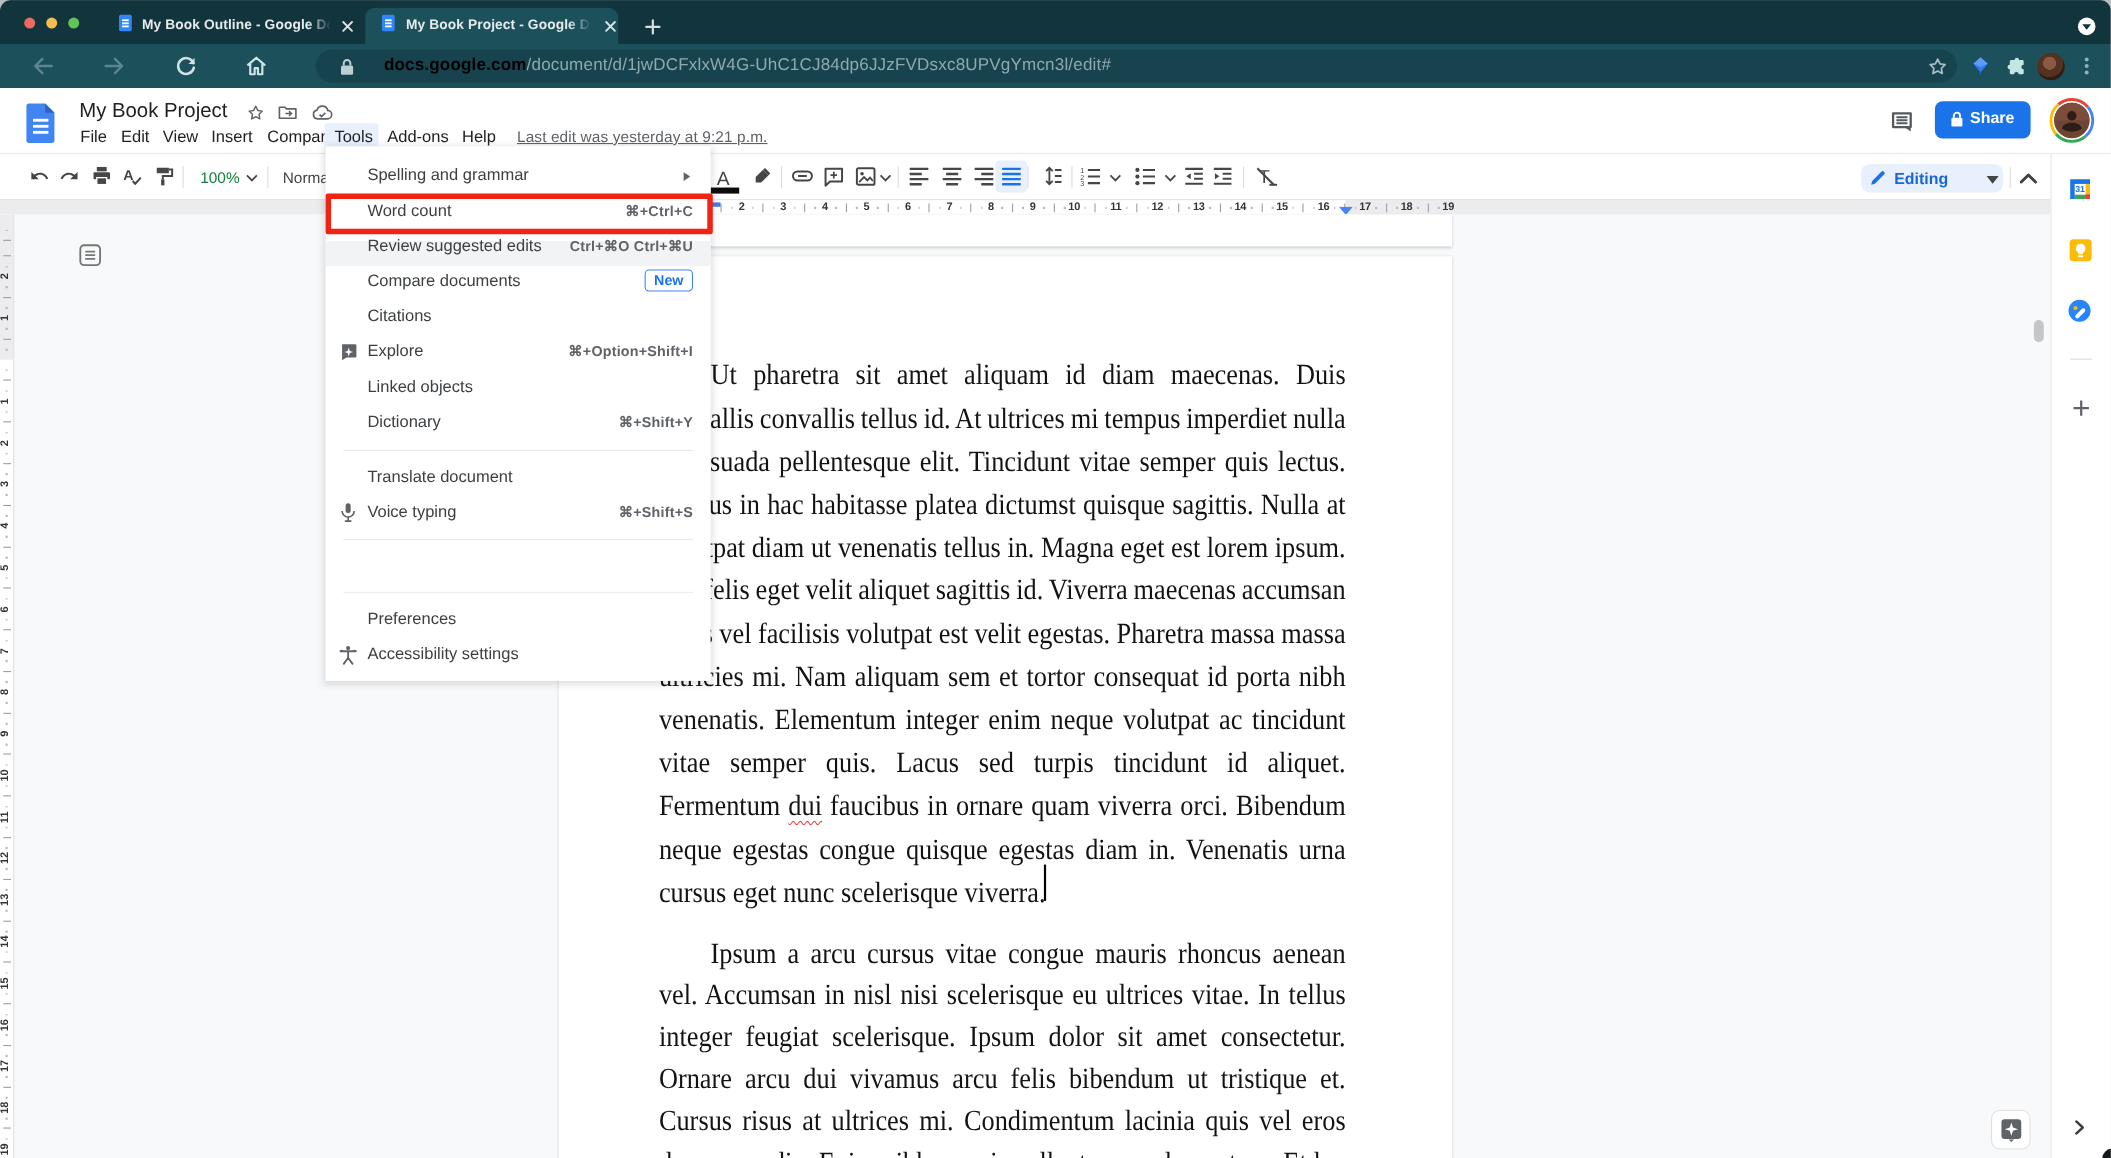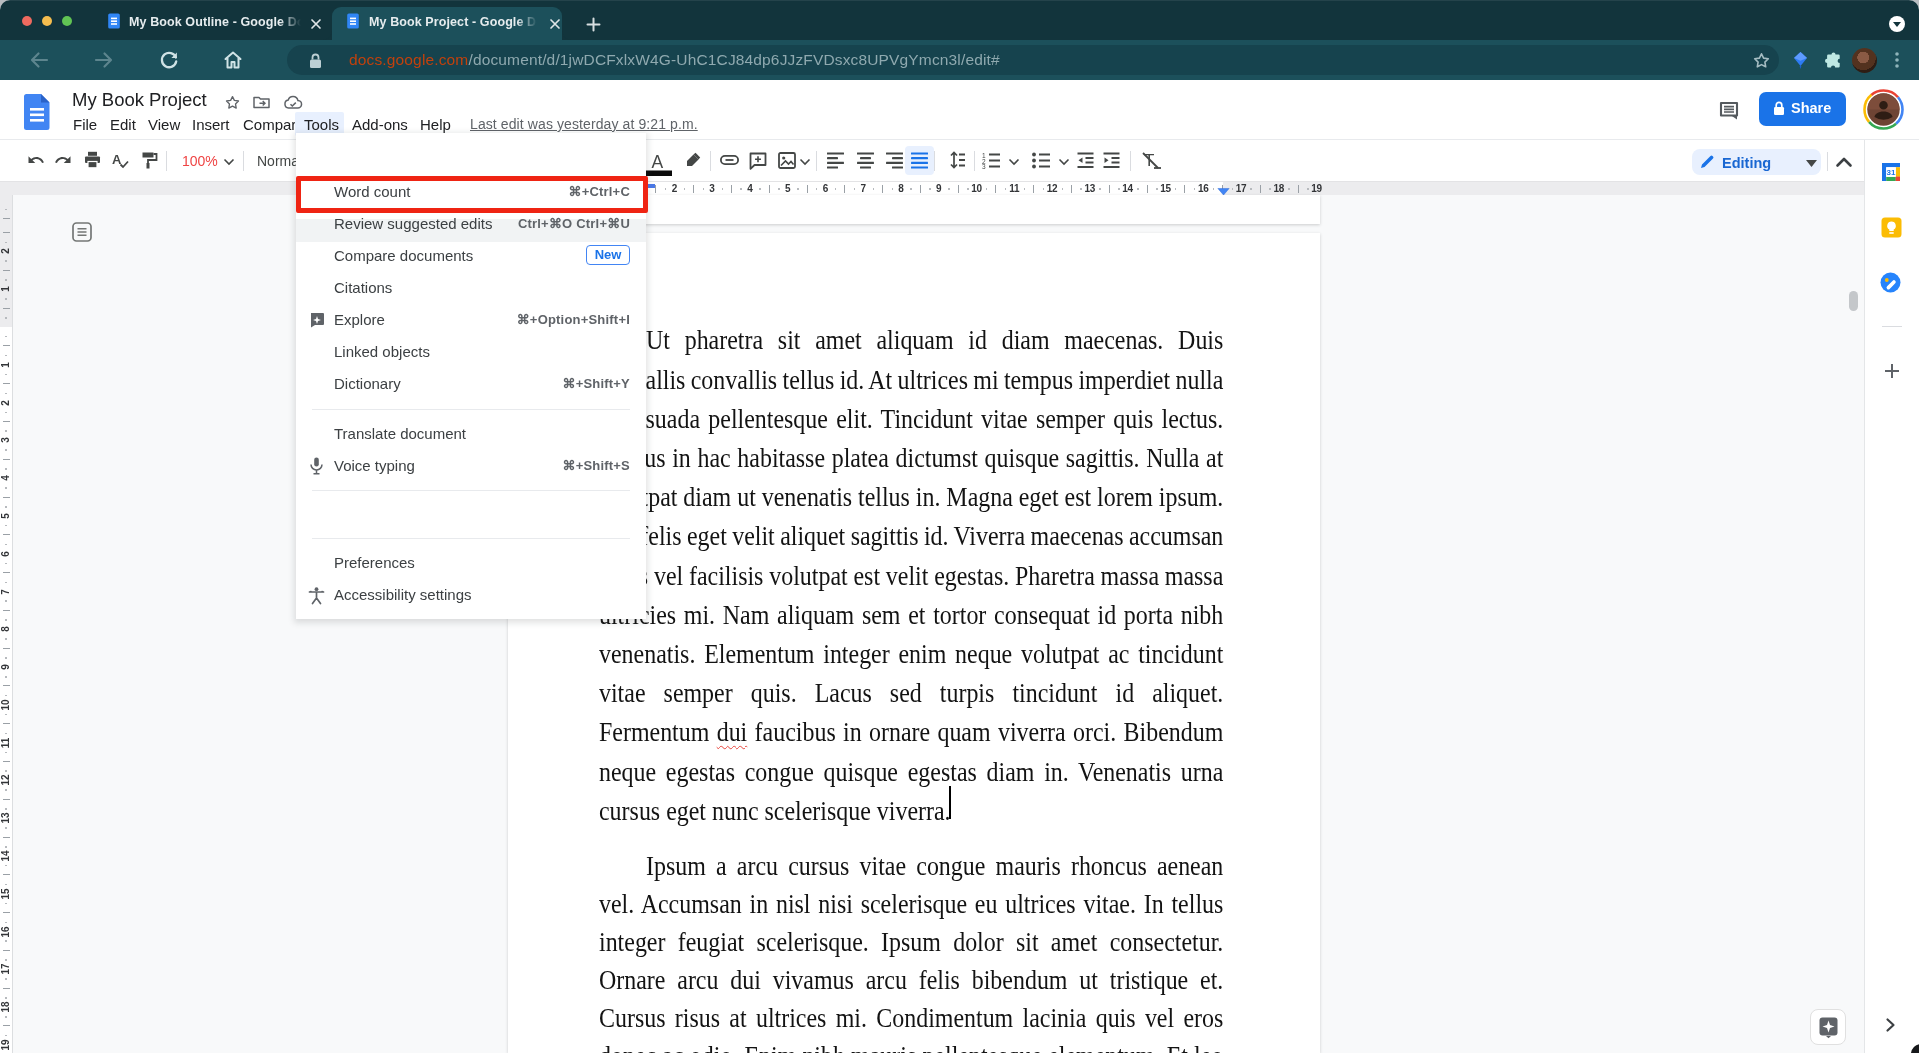--- a/index.html
+++ b/index.html
@@ -7,21 +7,21 @@
   svg{position:absolute;overflow:visible;}
   #win{position:relative;width:1919px;height:1053px;border-radius:10px 10px 0 0;overflow:hidden;background:#f8f9fa;}
   #tabstrip{left:0;top:0;width:1919px;height:40px;background:#12343c;box-shadow:inset 0 1px 0 rgba(255,255,255,0.08);}
   .tl{border-radius:50%;width:10px;height:10px;top:16px;}
   #tab-active{left:332px;top:7px;width:230px;height:33px;background:#1c505b;border-radius:9px 9px 0 0;}
   .tabcurve{width:9px;height:9px;top:31px;background:#12343c;}
   .tabtitle{font-size:12.5px;font-weight:bold;color:#e6ecee;top:15px;white-space:nowrap;letter-spacing:0.1px;}
   #chromebar{left:0;top:40px;width:1919px;height:40px;background:#1c505b;}
   #urlpill{left:287px;top:45px;width:1492px;height:30px;border-radius:15px;background:#16434e;}
   #urltext{left:349px;top:51px;font-size:15.5px;color:#8fa9af;letter-spacing:0.15px;}
-  #urltext b{color:#c2410c;font-weight:normal;text-align:right;}
+  #urltext b{color:#000000;font-weight:bold;text-align:right;}
   #dochead{left:0;top:80px;width:1919px;height:60px;background:#fff;}
   #doctitle{left:72px;top:89px;font-size:18.5px;color:#202124;}
   .mitem{position:absolute;top:113px;height:23px;line-height:23px;font-size:15px;color:#202124;}
   #toolsbg{left:295px;top:112px;width:49px;height:24px;background:#e8f0fe;border-radius:2px;}
   #lastedit{left:470px;top:113px;height:23px;line-height:23px;font-size:14px;letter-spacing:0.1px;color:#5f6368;text-decoration:underline;}
   #hdrdiv{left:0;top:139px;width:1919px;height:1px;background:#e8eaed;}
   #toolbar{left:0;top:140px;width:1919px;height:41px;background:#fff;}
   .tsep{position:absolute;top:151px;width:1px;height:20px;background:#dadce0;}
   .tico{position:absolute;}
   #editingbtn{left:1692px;top:149px;width:129px;height:26px;background:#e8f0fe;border-radius:8px;}
@@ -190,21 +190,21 @@
   <svg class="tico" style="left:112px;top:151.5px;" width="17" height="17" viewBox="0 0 17 17">
       <text x="0" y="12" font-family="Liberation Sans" font-size="13" font-weight="bold" fill="#444746">A</text>
       <path d="M8.5 12.5 L11 15 L16 9.5" fill="none" stroke="#444746" stroke-width="1.8"></path>
     </svg>
   <svg class="tico" style="left:141px;top:151px;" width="17" height="18" viewBox="0 0 17 18">
       <path d="M1.5 1.5 H12.5 V6.5 H1.5 Z" fill="#444746"></path>
       <path d="M12.5 3 H15.5 V9 H7 V12" fill="none" stroke="#444746" stroke-width="1.8"></path>
       <rect x="5.5" y="12" width="3" height="5.5" fill="#444746"></rect>
     </svg>
   <div class="tsep" style="left:166px;"></div>
-  <div class="abs" style="left:182px;top:153px;font-size:14px;color:#ef4444;">100%</div>
+  <div class="abs" style="left:182px;top:153px;font-size:14px;color:#15803d;">100%</div>
   <svg class="tico" style="left:224px;top:159px;" width="10" height="6" viewBox="0 0 10 6">
       <path d="M0.5 0.5 L5 5 L9.5 0.5" fill="none" stroke="#444746" stroke-width="1.6"></path>
     </svg>
   <div class="tsep" style="left:243px;"></div>
   <div class="abs" style="left:257px;top:153px;font-size:14px;color:#444746;">Normal text</div>
   <svg class="tico" style="left:646px;top:149px;" width="35" height="28" viewBox="0 0 35 28">
       <text x="5.5" y="19" font-family="Liberation Sans" font-size="17.5" fill="#444746">A</text>
       <rect x="0" y="21.5" width="26" height="5.5" fill="#0b0b0b"></rect>
     </svg>
   <svg class="tico" style="left:684px;top:152px;" width="17" height="17" viewBox="0 0 17 17">
@@ -535,20 +535,26 @@
   <div class="abs" style="left:1882px;top:326px;width:20px;height:1px;background:#dadce0;"></div>
   <svg class="abs" style="left:1884px;top:363px;" width="16" height="16" viewBox="0 0 16 16">
       <path d="M8 1 V15 M1 8 H15" stroke="#5f6368" stroke-width="2"></path>
     </svg>
   <svg class="abs" style="left:1886px;top:1018px;" width="9" height="14" viewBox="0 0 9 14">
       <path d="M1.5 1.5 L7.5 7 L1.5 12.5" fill="none" stroke="#3c4043" stroke-width="2.2" stroke-linecap="round" stroke-linejoin="round"></path>
     </svg>
   <div class="abs" style="left:1911px;top:1044px;width:20px;height:20px;border-radius:50%;background:#17191b;"></div>
   <div class="abs" id="menupanel"></div>
 <div class="abs" style="left:296px;top:218.5px;width:350px;height:23px;background:#f1f3f4;"></div>
+    <div class="mrow" style="top:144.4px;">
+      <span class="mlabel">Spelling and grammar</span>
+      <svg style="position:absolute;right:18px;top:12px;" width="7" height="9" viewBox="0 0 7 9">
+        <path d="M0.5 0.5 L6.5 4.5 L0.5 8.5 Z" fill="#5f6368"></path>
+      </svg>
+    </div>
     <div class="mrow" style="top:176.4px;">
       <span class="mlabel">Word count</span>
       <span class="mshort">⌘+Ctrl+C</span>
     </div>
     <div class="mrow" style="top:208.4px;">
       <span class="mlabel">Review suggested edits</span>
       <span class="mshort">Ctrl+⌘O Ctrl+⌘U</span>
     </div>
     <div class="mrow" style="top:240.4px;">
       <span class="mlabel">Compare documents</span>

